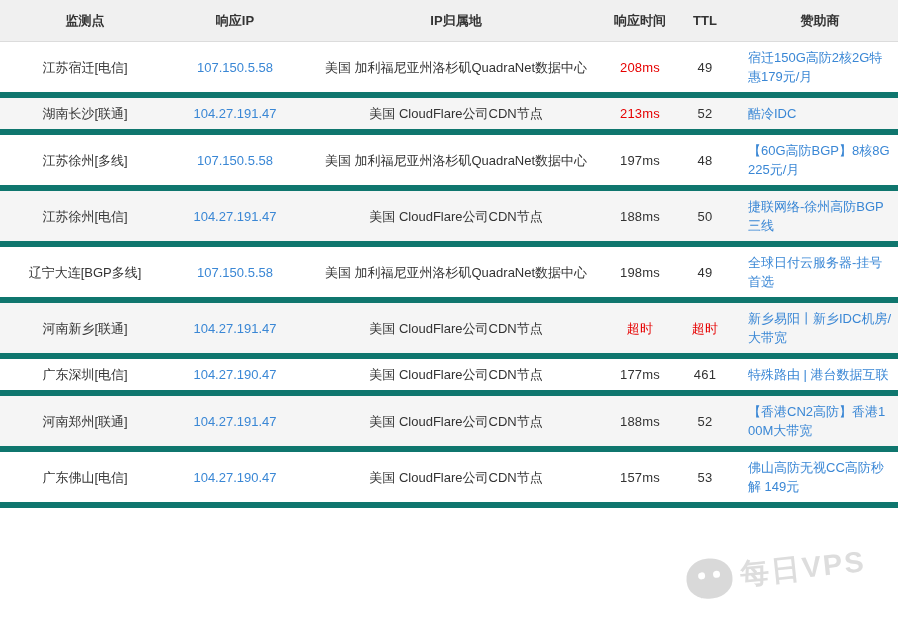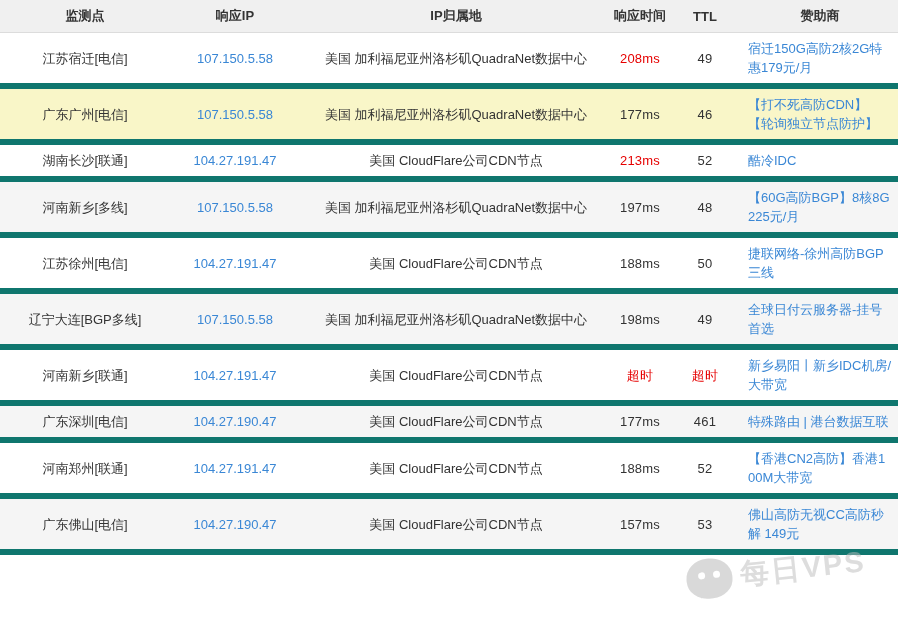--- a/index.html
+++ b/index.html
@@ -8,21 +8,21 @@
     background:#fff;
     font-family:"Liberation Sans","DejaVu Sans",sans-serif;
     -webkit-font-smoothing:antialiased;
   }
   table.ping{
     width:898px;border-collapse:collapse;table-layout:fixed;
   }
   col.c1{width:170px}col.c2{width:130px}col.c3{width:312px}
   col.c4{width:56px}col.c5{width:74px}col.c6{width:156px}
   thead th{
-    height:32px;background:#f0f0f0;border-bottom:1px solid #dcdcdc;
+    height:41px;background:#f0f0f0;border-bottom:1px solid #dcdcdc;
     font-size:13px;font-weight:bold;color:#333;text-align:center;
     padding:0;
   }
   tbody tr{border-bottom:6px solid #0f766e;background:#fff;}
   tbody tr:nth-child(even){background:#f5f5f5;}
   tbody tr.hl{background:#f9f6c8;}
   td{
     padding:6px 0;font-size:13px;color:#333;line-height:19px;
     text-align:center;vertical-align:middle;word-break:break-all;
   }
@@ -77,38 +77,30 @@
   </thead>
   <tbody>
     <tr>
       <td class="c-monitor">江苏宿迁[电信]</td>
       <td class="c-ip"><a class="blue">107.150.5.58</a></td>
       <td class="c-loc">美国 加利福尼亚州洛杉矶QuadraNet数据中心</td>
       <td class="c-time red">208ms</td>
       <td class="c-ttl">49</td>
       <td class="c-sponsor"><a class="blue">宿迁150G高防2核2G特惠179元/月</a></td>
     </tr>
-    <tr class="hl">
-      <td class="c-monitor">广东广州[电信]</td>
-      <td class="c-ip"><a class="blue">107.150.5.58</a></td>
-      <td class="c-loc">美国 加利福尼亚州洛杉矶QuadraNet数据中心</td>
-      <td class="c-time">177ms</td>
-      <td class="c-ttl">46</td>
-      <td class="c-sponsor"><a class="blue">【打不死高防CDN】 【轮询独立节点防护】</a></td>
-    </tr>
     <tr>
       <td class="c-monitor">湖南长沙[联通]</td>
       <td class="c-ip"><a class="blue">104.27.191.47</a></td>
       <td class="c-loc">美国 CloudFlare公司CDN节点</td>
       <td class="c-time red">213ms</td>
       <td class="c-ttl">52</td>
       <td class="c-sponsor"><a class="blue">酷冷IDC</a></td>
     </tr>
     <tr>
-      <td class="c-monitor">河南新乡[多线]</td>
+      <td class="c-monitor">江苏徐州[多线]</td>
       <td class="c-ip"><a class="blue">107.150.5.58</a></td>
       <td class="c-loc">美国 加利福尼亚州洛杉矶QuadraNet数据中心</td>
       <td class="c-time">197ms</td>
       <td class="c-ttl">48</td>
       <td class="c-sponsor"><a class="blue">【60G高防BGP】8核8G 225元/月</a></td>
     </tr>
     <tr>
       <td class="c-monitor">江苏徐州[电信]</td>
       <td class="c-ip"><a class="blue">104.27.191.47</a></td>
       <td class="c-loc">美国 CloudFlare公司CDN节点</td>

